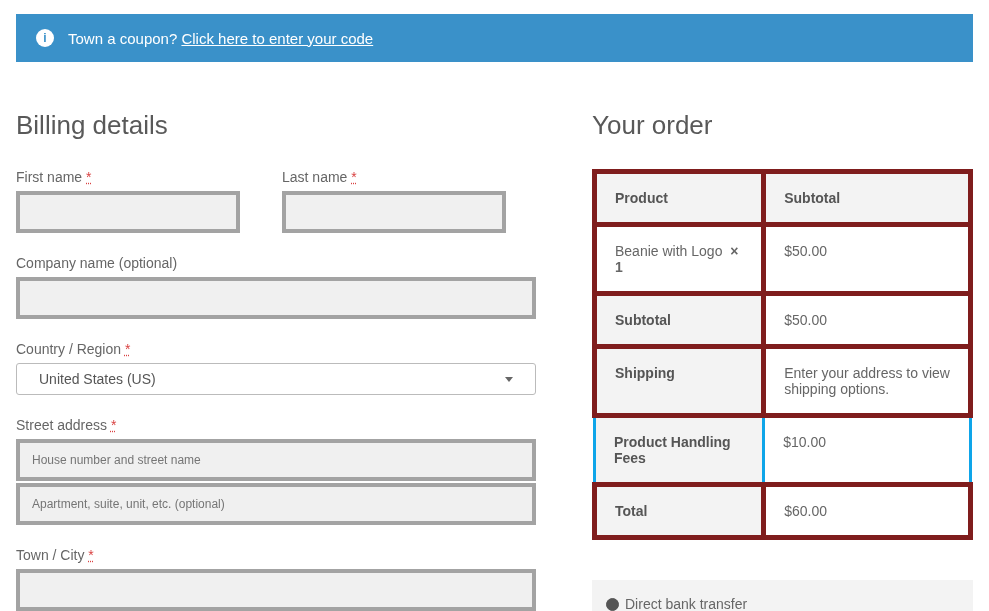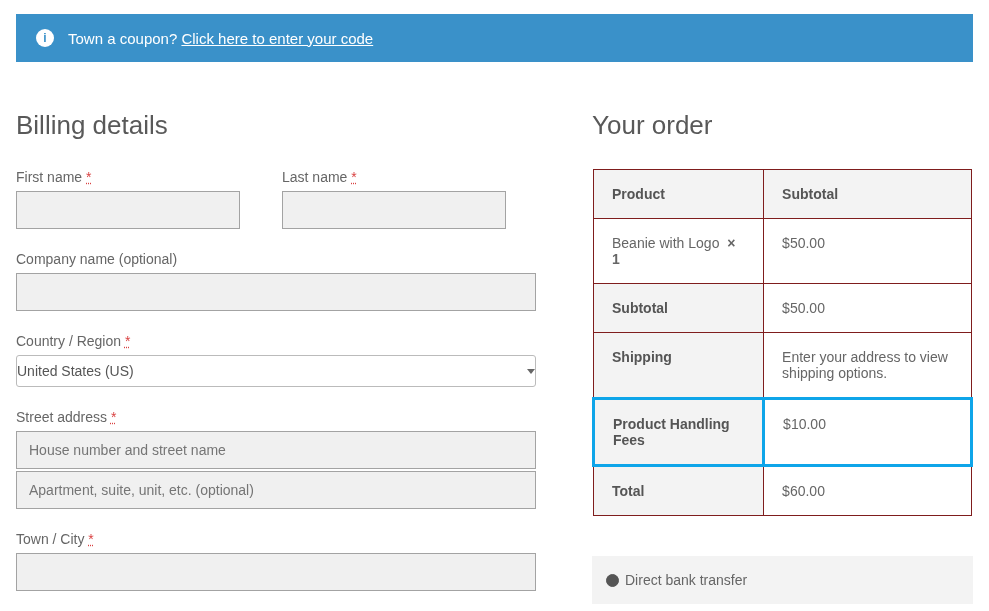--- a/index.html
+++ b/index.html
@@ -75,34 +75,34 @@
       margin-bottom: 6px;
     }
     .required {
       color: #d94141;
       text-decoration: underline dotted;
     }
     input[type="text"], select {
       width: 100%;
       padding: 10px 12px;
       background: #f0f0f0;
-      border: 1px solid #a3a3a3;
-      font-size: 14px;
+      border: 4px solid #a3a3a3;
+      font-size: 12px;
       color: #555;
     }
     .half-input {
       width: 224px;
     }
     .select-wrapper {
       position: relative;
       width: 100%;
       border: 1px solid #bbb;
       border-radius: 3px;
       background: #fff;
-      padding: 7px 0;
+      padding: 7px 22px;
       font-size: 14px;
       color: #555;
       display: flex;
       justify-content: space-between;
       align-items: center;
       cursor: pointer;
     }
     .select-arrow {
       width: 0;
       height: 0;
@@ -111,21 +111,21 @@
       border-top: 5px solid #666;
     }
     .order-table {
       width: 100%;
       border-collapse: collapse;
     }
     .order-table th, .order-table td {
       text-align: left;
       padding: 16px 18px;
       font-size: 14px;
-      border: 1px solid #7f1d1d;
+      border: 5px solid #7f1d1d;
       vertical-align: top;
     }
     .order-table thead th {
       background: #f3f3f3;
       font-weight: 600;
       color: #555;
     }
     .order-table td {
       color: #666;
     }

